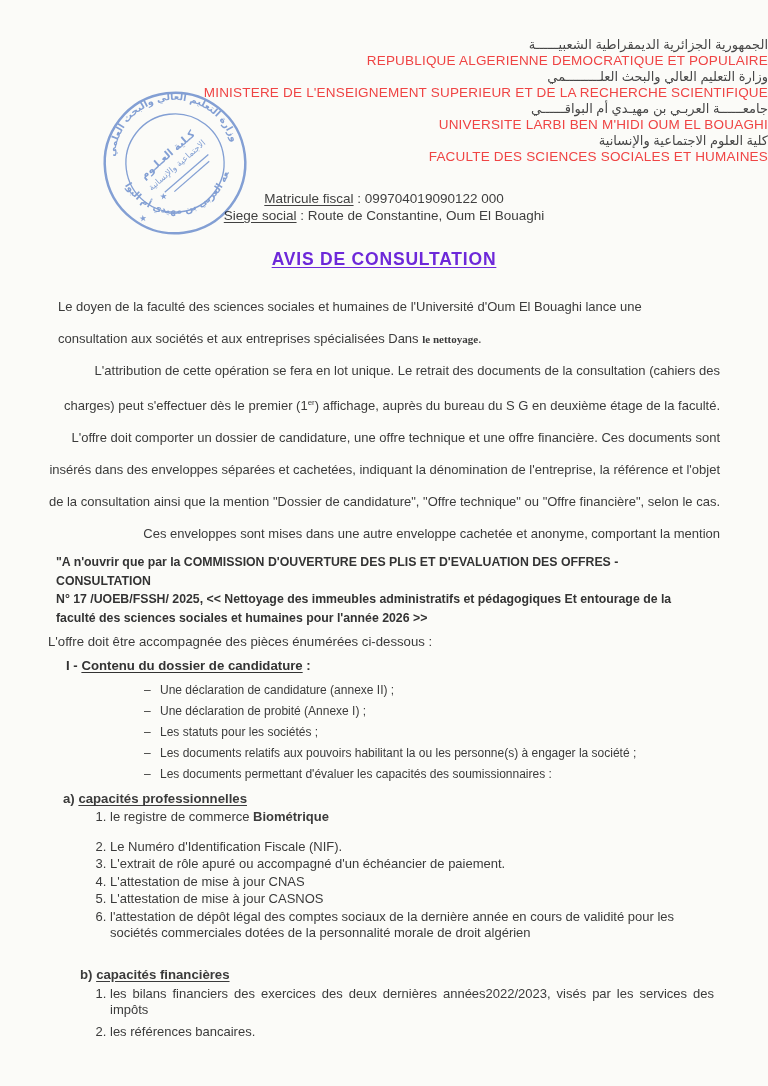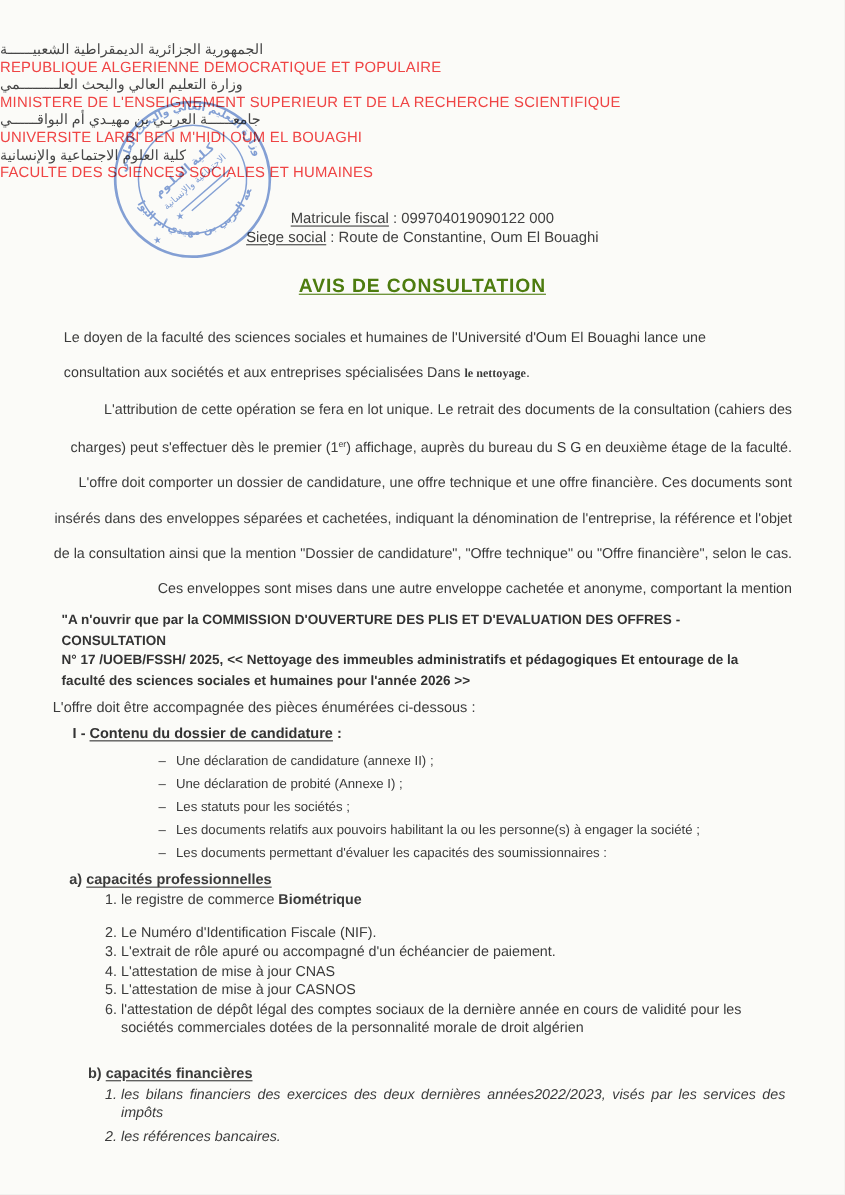--- a/index.html
+++ b/index.html
@@ -4,49 +4,49 @@
 <style>
   * { margin:0; padding:0; box-sizing:border-box; }
   html,body { background:#e9e9e7; }
   .page {
     width:768px; height:1086px; margin:0 auto; position:relative; overflow:hidden;
     background:#fbfbf8;
     font-family:"Liberation Sans","DejaVu Sans",sans-serif;
     color:#3b3b3b;
   }
   
-  .header { padding-top:37px; text-align:left; }
+  .header { padding-top:37px; text-align:right; }
   .h-ar { font-size:13px; line-height:16px; color:#474747; direction:rtl; }
   .h-fr { font-size:13.5px; line-height:16px; letter-spacing:0.2px; color:#ef4444; }
   .idblock { text-align:center; margin-top:25px; }
   .idline { font-size:13.5px; line-height:17px; color:#404040; }
   .u { text-decoration:underline; text-underline-offset:2px; }
   
-  .title-main { text-align:center; margin-top:25px; font-size:17.5px; font-weight:bold; letter-spacing:0.8px; color:#4d7c0f; }
+  .title-main { text-align:center; margin-top:25px; font-size:17.5px; font-weight:bold; letter-spacing:0.8px; color:#6d28d9; }
   .title-ref { text-align:center; margin-top:13px; font-size:14.5px; font-weight:bold; color:#2e2e2e; }
   
   .content { padding:0 48px; }
   .p1 { margin-top:21px; padding:0 10px; font-size:13px; line-height:32px; }
   .bold-serif { font-family:"Liberation Serif","DejaVu Serif",serif; font-weight:bold; font-size:11px; }
   .p2 { font-size:13px; line-height:32px; text-align:right; }
   .p2 sup { font-size:8px; }
   .mention { margin-top:3px; padding:0 8px; font-weight:bold; font-size:12.3px; line-height:18.5px; color:#333; }
   .mention .l1, .mention .l2 { display:block; }
   .intro { margin-top:7px; font-size:13.2px; }
   .sec1 { margin-top:9px; margin-left:18px; font-size:13.2px; font-weight:bold; color:#333; }
   .dashlist { list-style:none; margin:7px 0 0 96px; font-size:12px; }
   .dashlist li { line-height:21px; padding-left:16px; position:relative; }
   .dashlist li::before { content:"\2013"; position:absolute; left:0; }
   .subhead { font-size:13.2px;font-weight:bold; }
   .subhead-a { margin-top:6px; margin-left:15px; }
   .subhead-b { margin-top:25px; margin-left:32px; }
   ol.numlist { margin:3px 0 0 42px; padding-left:20px; font-size:13px; }
   ol.numlist li { line-height:16.5px; margin-bottom:1px; }
   ol.numlist li.gap { margin-bottom:13px; }
-  ol.numlist-b { margin-top:4px;font-style:italic; }
+  ol.numlist-b { margin-top:4px; }
   ol.numlist-b li { margin-bottom:5px; }
   ol.numlist-b li.justify { text-align:justify; padding-right:6px; }
   
   .stamp {
     position:absolute; left:98px; top:86px; width:154px; height:154px;
     opacity:0.82; mix-blend-mode:multiply; transform:rotate(-7deg); pointer-events:none;
   }
   .s-ring  { fill:none; stroke-width:2.6; }
   .s-ring2 { fill:none; stroke-width:1.4; }
   .s-arc   { font-size:10px; font-weight:bold; font-family:"DejaVu Sans",sans-serif; }

